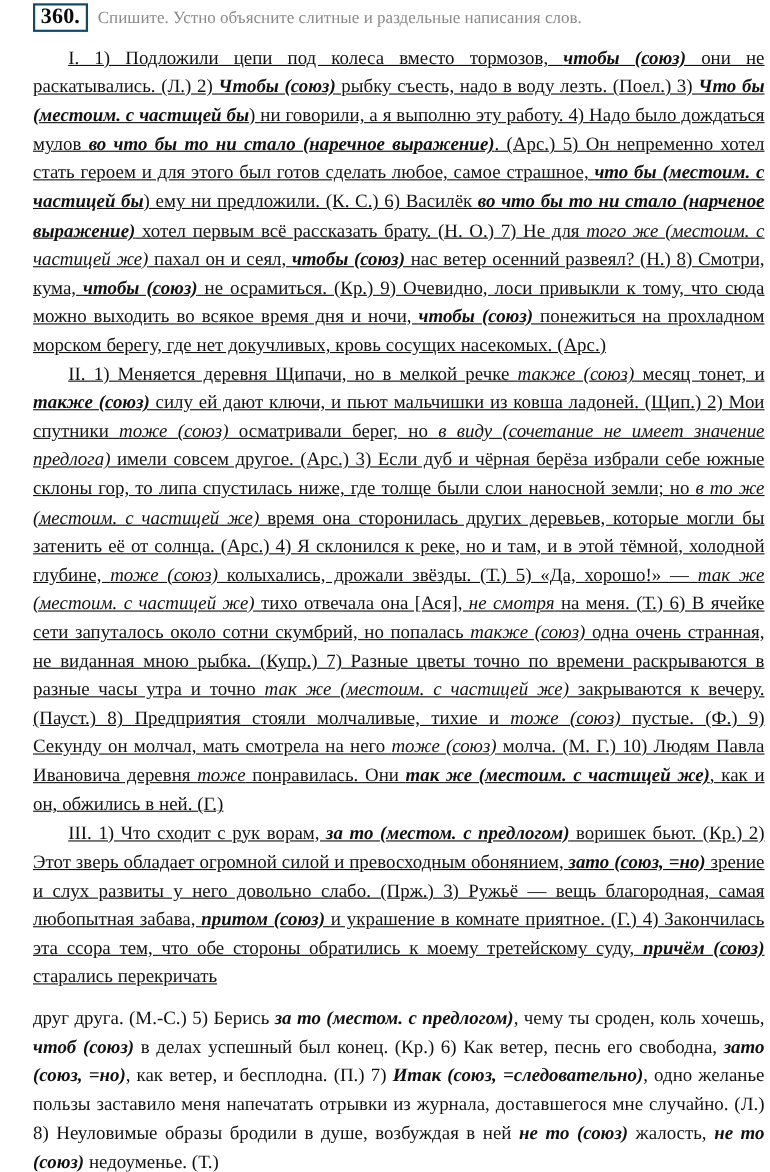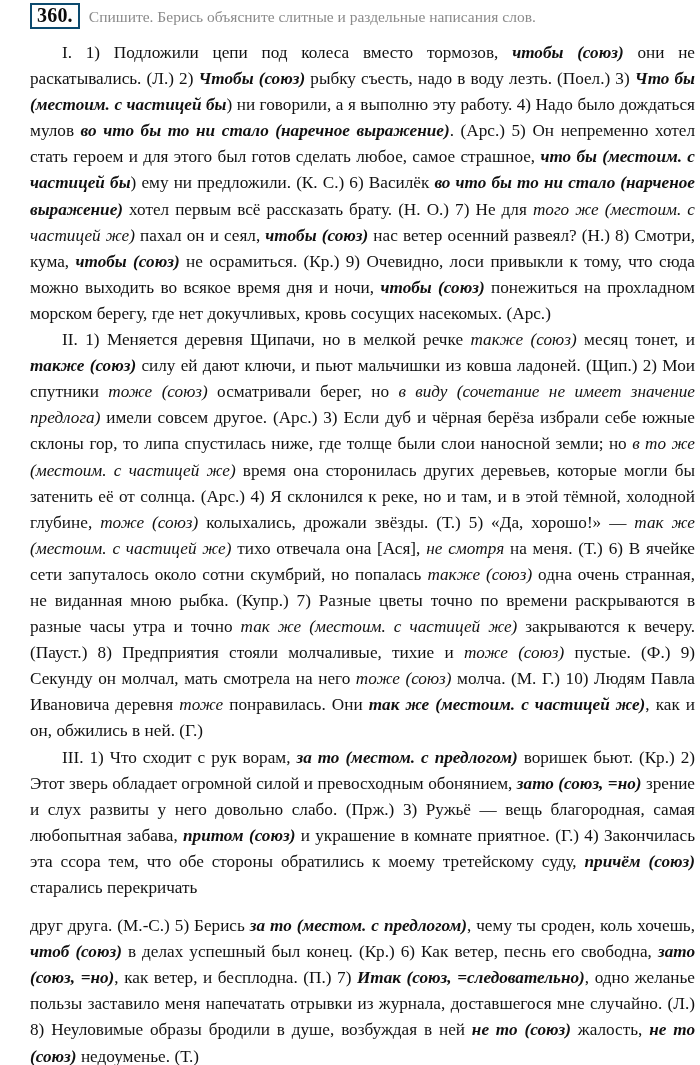--- a/index.html
+++ b/index.html
@@ -60,20 +60,21 @@
     font-size: 17.2px;
     line-height: 26.1px;
     text-align: justify;
     text-justify: inter-word;
     margin: 0;
     hyphens: none;
     word-spacing: 0.1px;
   }
   .para.indent {
     text-indent: 32px;
+    text-decoration: underline;
   }
   .para + .para {
     margin-top: 0;
   }
   
   .break-gap {
     height: 12px;
   }
 
   em.bi {
@@ -89,21 +90,21 @@
     font-weight: 400;
   }
 </style>
 </head>
 <body>
 
 <div class="page">
 
   <div class="ex-header">
     <div class="ex-number-box">360.</div>
-    <div class="ex-instruction">Спишите. Берись объясните слитные и раздельные написания слов.</div>
+    <div class="ex-instruction">Спишите. Устно объясните слитные и раздельные написания слов.</div>
   </div>
 
   <div class="body-text">
     <p class="para indent"><span class="roman">I. 1) Подложили цепи под колеса вместо тормозов, </span><em class="bi">чтобы (союз)</em><span class="roman"> они не раскатывались. (Л.) 2) </span><em class="bi">Чтобы (союз)</em><span class="roman"> рыбку съесть, надо в воду лезть. (Поел.) 3) </span><em class="bi">Что бы (местоим. с частицей бы</em><span class="roman">) ни говорили, а я выполню эту работу. 4) Надо было дождаться мулов </span><em class="bi">во что бы то ни стало (наречное выражение)</em><span class="roman">. (Арс.) 5) Он непременно хотел стать героем и для этого был готов сделать любое, самое страшное, </span><em class="bi">что бы (местоим. с частицей бы</em><span class="roman">) ему ни предложили. (К. С.) 6) Василёк </span><em class="bi">во что бы то ни стало (нарченое выражение)</em><span class="roman">  хотел первым всё рассказать брату. (Н. О.) 7) Не для </span><em class="it">того же (местоим. с частицей же)</em><span class="roman"> пахал он и сеял, </span><em class="bi">чтобы (союз)</em><span class="roman"> нас ветер осенний развеял? (Н.) 8) Смотри, кума, </span><em class="bi">чтобы (союз)</em><span class="roman"> не осрамиться. (Кр.) 9) Очевидно, лоси привыкли к тому, что сюда можно выходить во всякое время дня и ночи, </span><em class="bi">чтобы (союз)</em><span class="roman"> понежиться на прохладном морском берегу, где нет докучливых, кровь сосущих насекомых. (Арс.)</span></p>
     <p class="para indent"><span class="roman">II. 1) Меняется деревня Щипачи, но в мелкой речке </span><em class="it">также (союз)</em><span class="roman"> месяц тонет, и </span><em class="bi">также (союз)</em><span class="roman"> силу ей дают ключи, и пьют мальчишки из ковша ладоней. (Щип.) 2) Мои спутники </span><em class="it">тоже (союз)</em><span class="roman"> осматривали берег, но </span><em class="it">в виду (сочетание не имеет значение предлога)</em><span class="roman"> имели совсем другое. (Арс.) 3) Если дуб и чёрная берёза избрали себе южные склоны гор, то липа спустилась ниже, где толще были слои наносной земли; но </span><em class="it">в то же (местоим. с частицей же)</em><span class="roman"> время она сторонилась других деревьев, которые могли бы затенить её от солнца. (Арс.) 4) Я склонился к реке, но и там, и в этой тёмной, холодной глубине, </span><em class="it">тоже (союз)</em><span class="roman"> колыхались, дрожали звёзды. (Т.) 5) «Да, хорошо!» — </span><em class="it">так же (местоим. с частицей же)</em><span class="roman"> тихо отвечала она [Ася], </span><em class="it">не смотря</em><span class="roman"> на меня. (Т.) 6) В ячейке сети запуталось около сотни скумбрий, но попалась </span><em class="it">также (союз)</em><span class="roman"> одна очень странная, не виданная мною рыбка. (Купр.) 7) Разные цветы точно по времени раскрываются в разные часы утра и точно </span><em class="it">так же (местоим. с частицей же)</em><span class="roman"> закрываются к вечеру. (Пауст.) 8) Предприятия стояли молчаливые, тихие и </span><em class="it">тоже (союз)</em><span class="roman"> пустые. (Ф.) 9) Секунду он молчал, мать смотрела на него </span><em class="it">тоже (союз)</em><span class="roman"> молча. (М. Г.) 10) Людям Павла Ивановича деревня </span><em class="it">тоже</em><span class="roman"> понравилась. Они </span><em class="bi">так же (местоим. с частицей же)</em><span class="roman">, как и он, обжились в ней. (Г.)</span></p>
     <p class="para indent"><span class="roman">III. 1) Что сходит с рук ворам, </span><em class="bi">за то (местом. с предлогом)</em><span class="roman"> воришек бьют. (Кр.) 2) Этот зверь обладает огромной силой и превосходным обонянием, </span><em class="bi">зато (союз, =но)</em><span class="roman"> зрение и слух развиты у него довольно слабо. (Прж.) 3) Ружьё — вещь благородная, самая любопытная забава, </span><em class="bi">притом (союз)</em><span class="roman"> и украшение в комнате приятное. (Г.) 4) Закончилась эта ссора тем, что обе стороны обратились к моему третейскому суду, </span><em class="bi">причём (союз)</em><span class="roman"> старались перекричать</span></p>
     <div class="break-gap"></div>
     <p class="para"><span class="roman">друг друга. (М.-С.) 5) Берись </span><em class="bi">за то (местом. с предлогом)</em><span class="roman">, чему ты сроден, коль хочешь, </span><em class="bi">чтоб (союз)</em><span class="roman"> в делах успешный был конец. (Кр.) 6) Как ветер, песнь его свободна, </span><em class="bi">зато (союз, =но)</em><span class="roman">, как ветер, и бесплодна. (П.) 7) </span><em class="bi">Итак (союз, =следовательно)</em><span class="roman">, одно желанье пользы заставило меня напечатать отрывки из журнала, доставшегося мне случайно. (Л.) 8) Неуловимые образы бродили в душе, возбуждая в ней </span><em class="bi">не то (союз)</em><span class="roman"> жалость, </span><em class="bi">не то (союз)</em><span class="roman"> недоуменье. (Т.)</span></p>
   </div>
 

